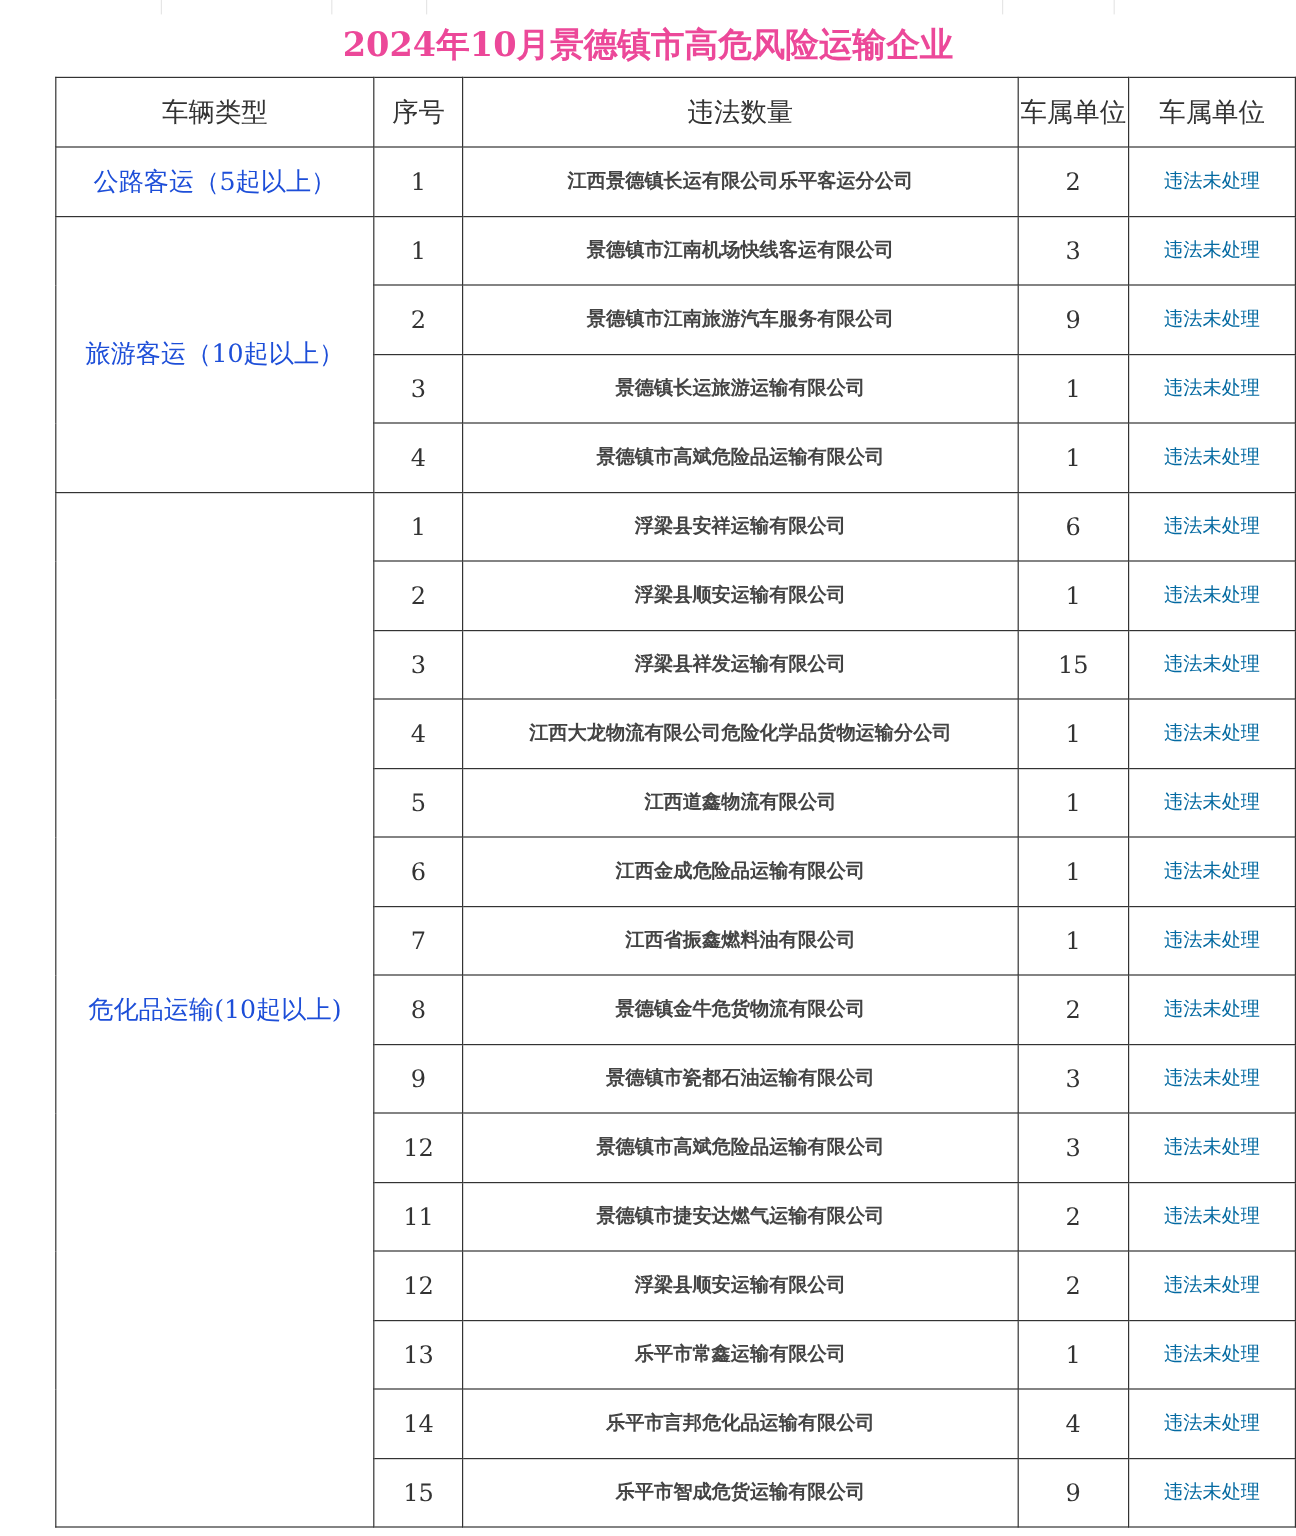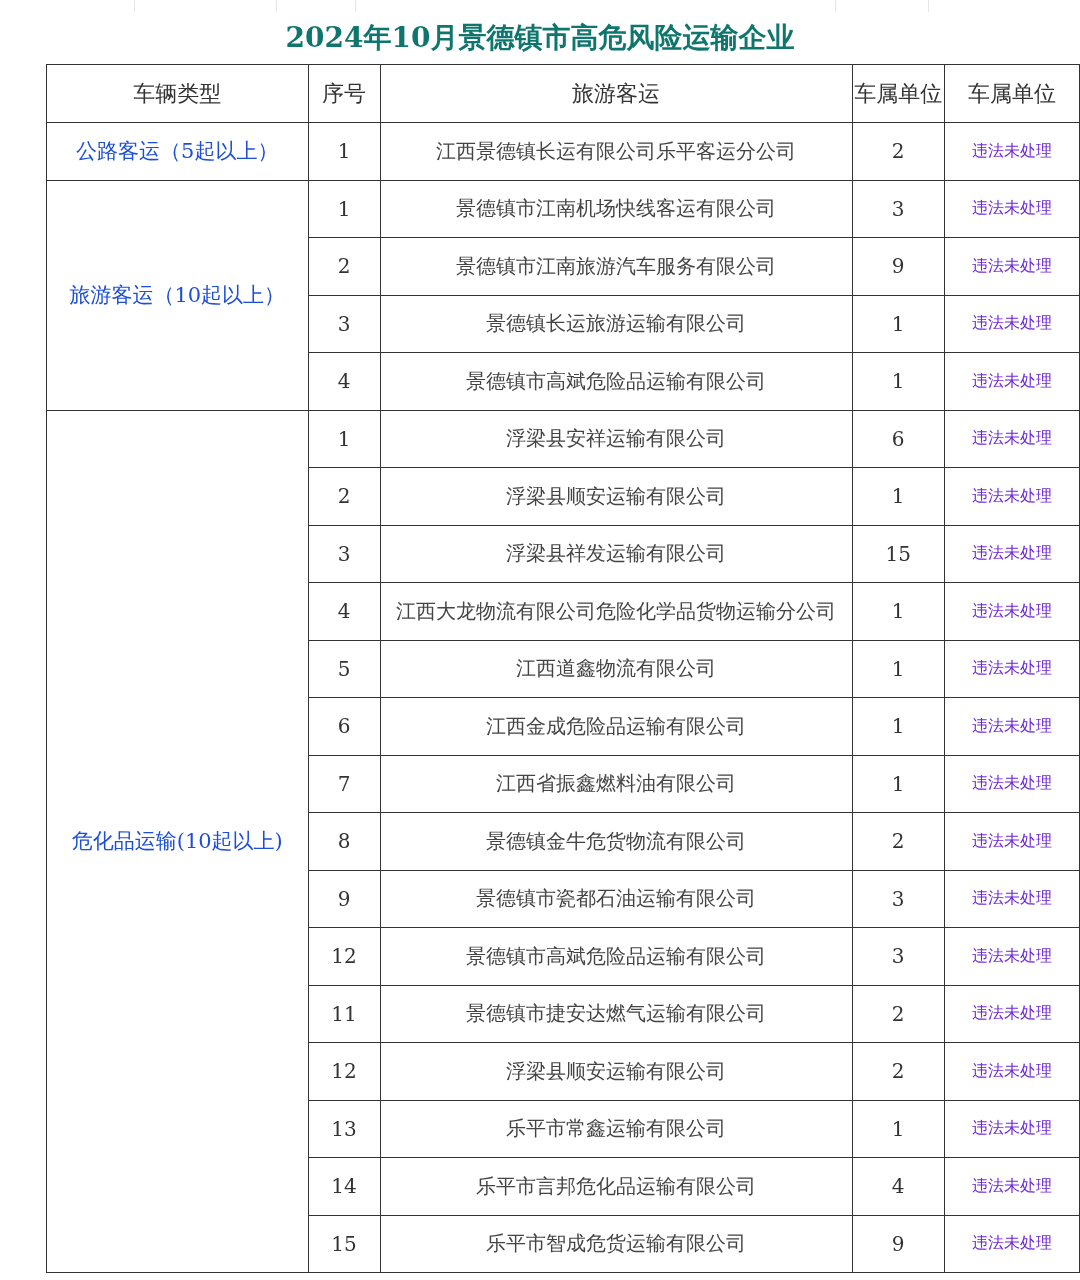--- a/index.html
+++ b/index.html
@@ -1,31 +1,31 @@
 <!DOCTYPE html>
 <html><head>
 <meta charset="utf-8">
 <style>
   html, body { margin:0; padding:0; background:#ffffff; }
   body { width:1080px; height:1280px; position:relative; overflow:hidden;
          font-family:"DejaVu Serif","Liberation Serif",serif; color:#222; }
   .gridline-v { position:absolute; top:0; width:1px; height:12px; background:#e6e6e6; }
   .title { position:absolute; left:0; top:12px; width:1080px; height:52px;
            display:flex; align-items:center; justify-content:center;
-           font-size:28px; font-weight:bold; color:#0f766e; letter-spacing:0px; }
+           font-size:28px; font-weight:bold; color:#ec4899; letter-spacing:0px; }
   table { position:absolute; left:3px; top:64px; border-collapse:collapse;
           table-layout:fixed;margin-left:43px; }
   td, th { border:1.5px solid #333; text-align:center; vertical-align:middle; padding:0; overflow:hidden; white-space:nowrap; }
   th { font-weight:normal; font-size:22px; color:#333; height:57px; }
   td { height:56.5px; }
   td.cat { font-size:21px; color:#1d4ed8; }
   td.seq { font-size:20px; color:#333; }
-  td.unit { font-size:20px; color:#444; }
+  td.unit { font-size:16px; color:#444;font-weight:bold; }
   td.cnt { font-size:20px; color:#333; }
-  td.vtype { font-size:16px; color:#6d28d9; }
+  td.vtype { font-size:16px; color:#0369a1; }
   col.c1 { width:273px; } col.c2 { width:79px; } col.c3 { width:480px; }
   col.c4 { width:93px; } col.c5 { width:147px; }
 </style>
 </head>
 <body>
 
 <div class="gridline-v" style="left:134px"></div>
 <div class="gridline-v" style="left:276px"></div>
 <div class="gridline-v" style="left:355px"></div>
 <div class="gridline-v" style="left:835px"></div>
@@ -38,21 +38,21 @@
     <col class="c1">
       <col class="c2">
       <col class="c3">
       <col class="c4">
       <col class="c5">
   </colgroup>
   <thead>
     <tr>
       <th>车辆类型</th>
       <th>序号</th>
-      <th>旅游客运</th>
+      <th>违法数量</th>
       <th>车属单位</th>
       <th>车属单位</th>
     </tr>
   </thead>
   <tbody>
 
     <tr>
       <td class="cat" rowspan="1">公路客运（5起以上）</td>
       <td class="seq">1</td>
       <td class="unit">江西景德镇长运有限公司乐平客运分公司</td>

